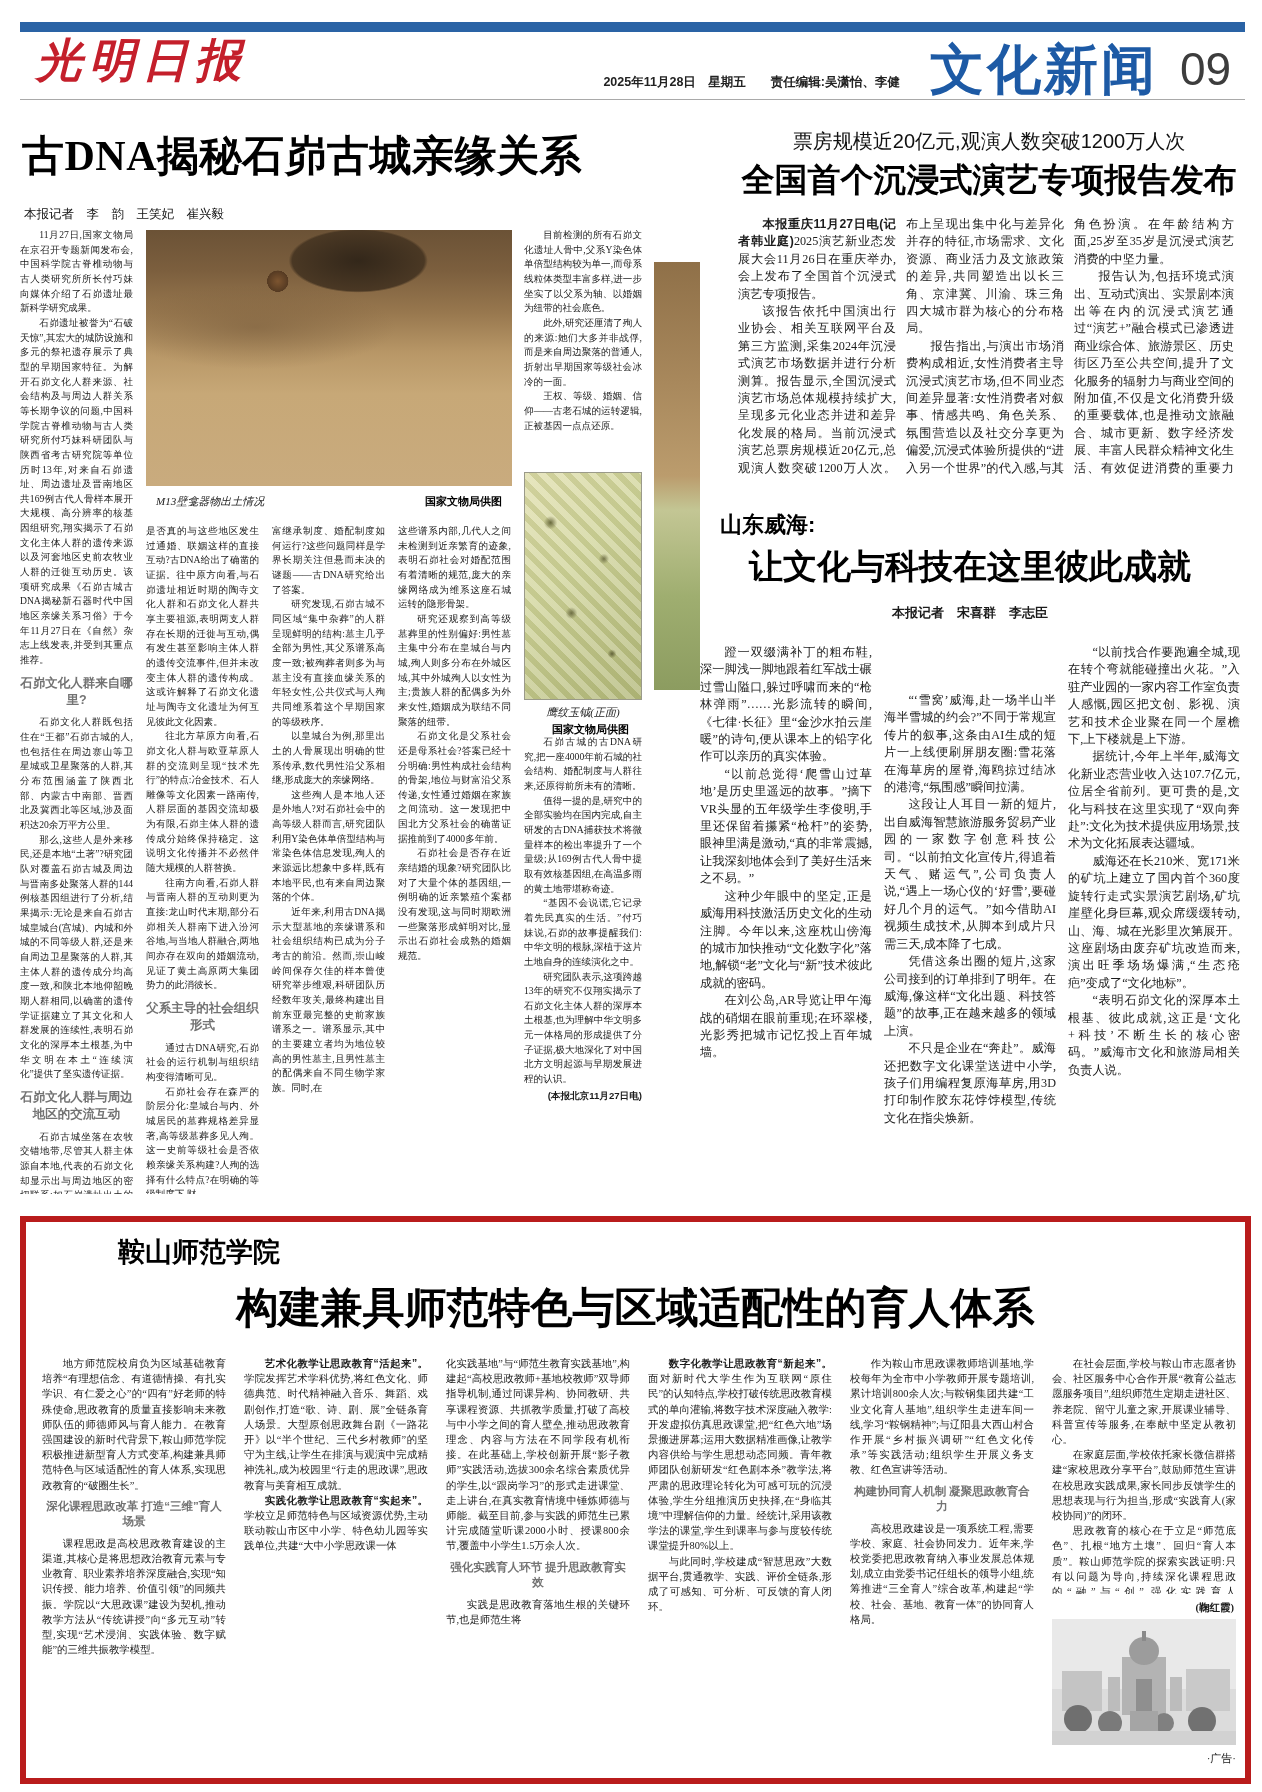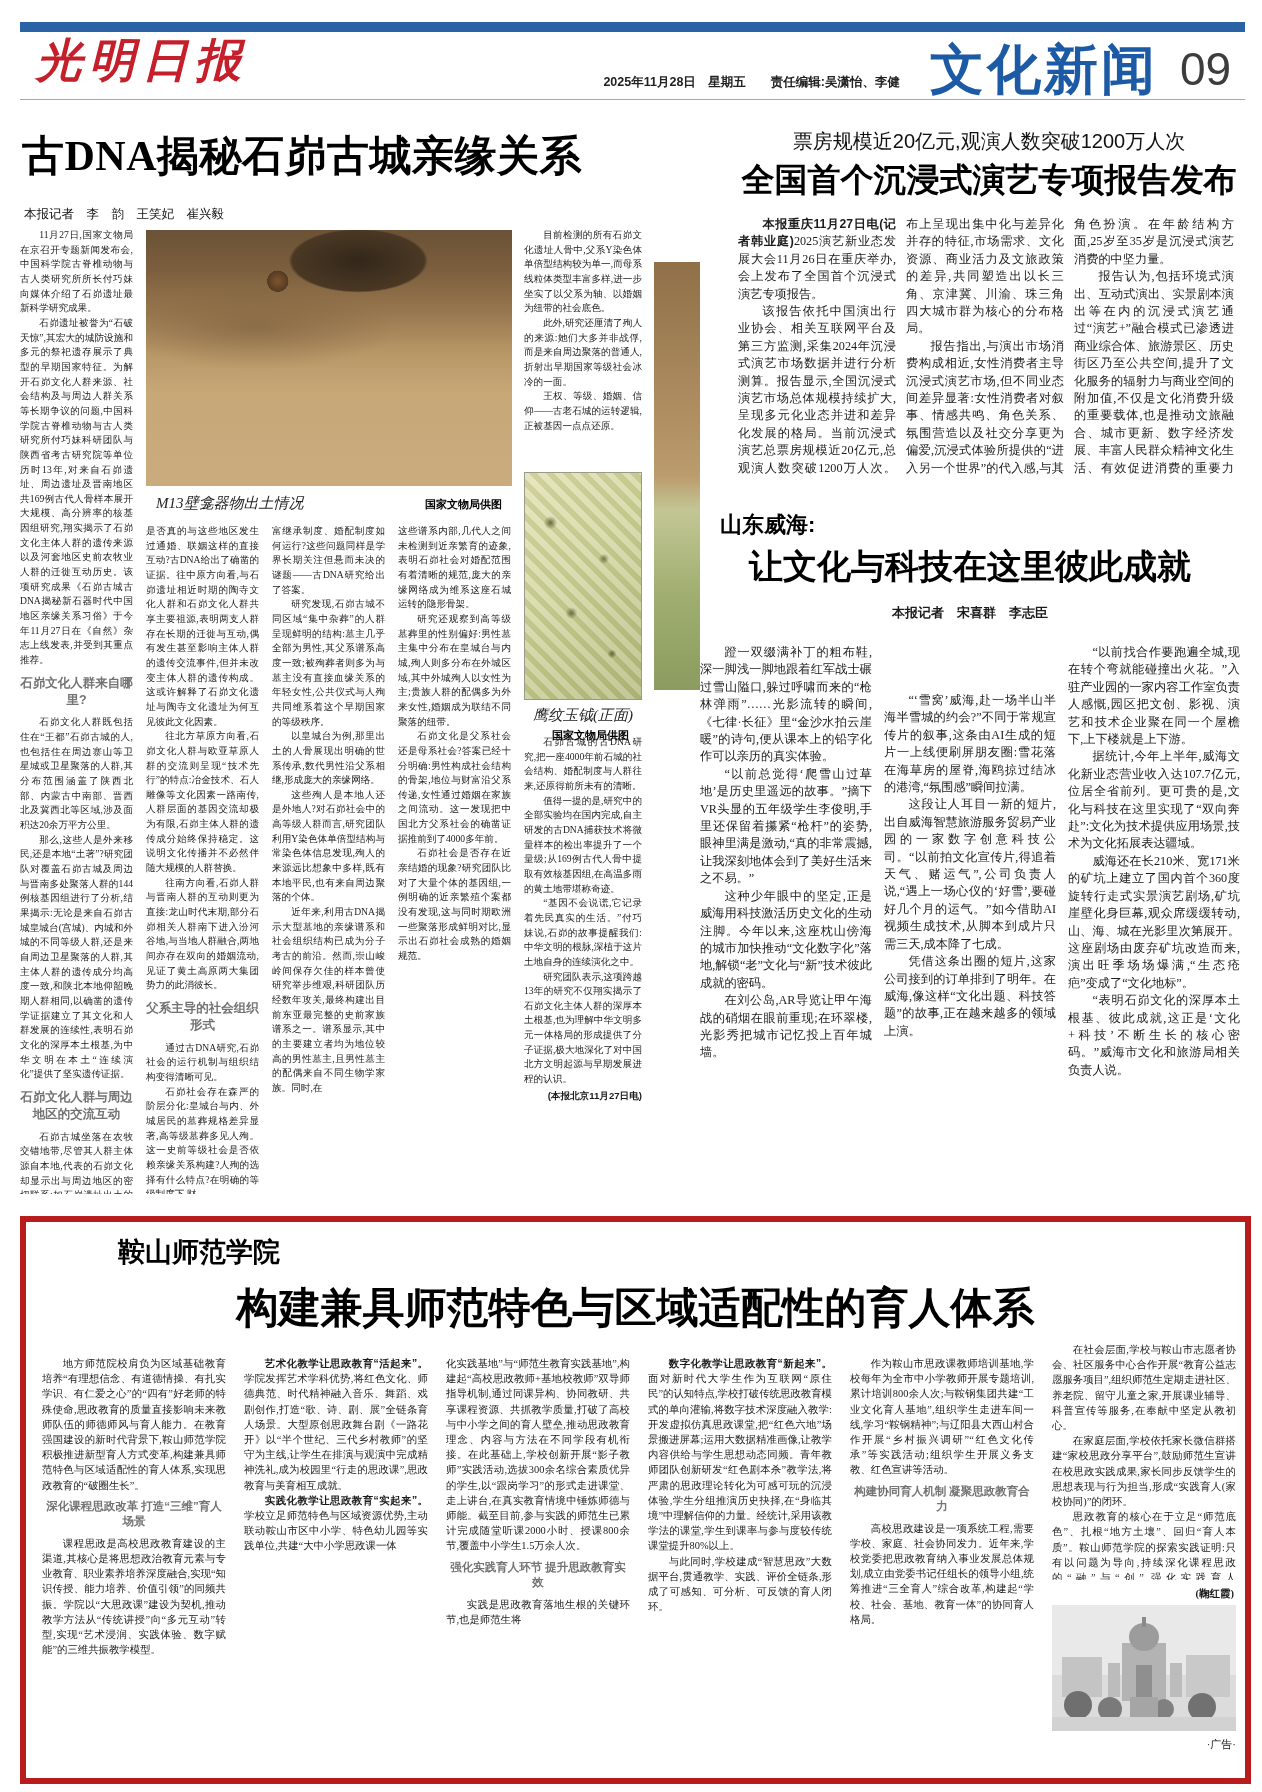--- a/index.html
+++ b/index.html
@@ -37,21 +37,21 @@
      background:
        radial-gradient(ellipse 120px 55px at 58% 12%, #33271a 0%, #4a3824 55%, rgba(74,56,36,0) 58%),
        radial-gradient(circle 16px at 48% 16%, #8a5c35 0%, #5e3f26 70%, rgba(0,0,0,0) 72%),
        radial-gradient(circle 14px at 60% 18%, #9a6c40 0%, #654526 70%, rgba(0,0,0,0) 72%),
        radial-gradient(circle 13px at 71% 15%, #8a5c35 0%, #5e3f26 70%, rgba(0,0,0,0) 72%),
        radial-gradient(circle 15px at 36% 20%, #7d5530 0%, #553a22 70%, rgba(0,0,0,0) 72%),
        radial-gradient(ellipse 200px 60px at 30% 38%, rgba(120,92,60,.55) 0%, rgba(120,92,60,0) 70%),
        linear-gradient(180deg,#6b5236 0%,#7c5f3e 16%,#97774e 32%,#b89767 48%,#c7a877 64%,#c9ab7e 100%);}
   .m13-caption{left:146px;top:492px;width:366px;display:flex;justify-content:space-between;
         align-items:baseline;padding:2px 10px;box-sizing:border-box;}
-  .cap-kai{font-size:15px;font-style:italic;color:#222;}
+  .cap-kai{font-size:11px;font-style:italic;color:#222;}
   .cap-bold{font-size:11px;font-weight:bold;font-family:"Liberation Sans",sans-serif;color:#000;padding-left:15px;}
   .photo-jade{left:524px;top:472px;width:118px;height:228px;border:1px solid #9a9a8a;box-sizing:border-box;
      background:
        radial-gradient(circle 9px at 22% 22%, #6b6b3f 0%, rgba(107,107,63,0) 75%),
        radial-gradient(circle 7px at 68% 38%, #75754a 0%, rgba(117,117,74,0) 75%),
        radial-gradient(circle 8px at 40% 62%, #6e6e44 0%, rgba(110,110,68,0) 75%),
        radial-gradient(circle 6px at 75% 80%, #616138 0%, rgba(97,97,56,0) 75%),
        repeating-linear-gradient(45deg, rgba(255,255,240,.28) 0 6px, rgba(170,176,114,.25) 6px 12px),
        linear-gradient(135deg,#dedcab 0%,#cdd198 40%,#abb173 100%);}
   .jade-caption{left:512px;top:704px;width:142px;text-align:center;line-height:1.5;}
@@ -174,20 +174,21 @@
   <div class="ncol colM" style="left:700px;top:644px;width:172px;height:548px;">
       <p class="para">蹬一双缀满补丁的粗布鞋,深一脚浅一脚地跟着红军战士碾过雪山隘口,躲过呼啸而来的“枪林弹雨”……光影流转的瞬间,《七律·长征》里“金沙水拍云崖暖”的诗句,便从课本上的铅字化作可以亲历的真实体验。</p>
       <p class="para">“以前总觉得‘爬雪山过草地’是历史里遥远的故事。”摘下VR头显的五年级学生李俊明,手里还保留着攥紧“枪杆”的姿势,眼神里满是激动,“真的非常震撼,让我深刻地体会到了美好生活来之不易。”</p>
       <p class="para">这种少年眼中的坚定,正是威海用科技激活历史文化的生动注脚。今年以来,这座枕山傍海的城市加快推动“文化数字化”落地,解锁“老”文化与“新”技术彼此成就的密码。</p>
       <p class="para">在刘公岛,AR导览让甲午海战的硝烟在眼前重现;在环翠楼,光影秀把城市记忆投上百年城墙。</p>
     </div>
   <div class="ncol colM" style="left:884px;top:644px;width:172px;height:548px;margin-top:48px;">
       <p class="para">“‘雪窝’威海,赴一场半山半海半雪城的约会?”不同于常规宣传片的叙事,这条由AI生成的短片一上线便刷屏朋友圈:雪花落在海草房的屋脊,海鸥掠过结冰的港湾,“氛围感”瞬间拉满。</p>
       <p class="para">这段让人耳目一新的短片,出自威海智慧旅游服务贸易产业园的一家数字创意科技公司。“以前拍文化宣传片,得追着天气、赌运气”,公司负责人说,“遇上一场心仪的‘好雪’,要碰好几个月的运气。”如今借助AI视频生成技术,从脚本到成片只需三天,成本降了七成。</p>
       <p class="para">凭借这条出圈的短片,这家公司接到的订单排到了明年。在威海,像这样“文化出题、科技答题”的故事,正在越来越多的领域上演。</p>
+      <p class="para">不只是企业在“奔赴”。威海还把数字文化课堂送进中小学,孩子们用编程复原海草房,用3D打印制作胶东花饽饽模型,传统文化在指尖焕新。</p>
     </div>
   <div class="ncol colM" style="left:1068px;top:644px;width:172px;height:548px;">
       <p class="para">“以前找合作要跑遍全城,现在转个弯就能碰撞出火花。”入驻产业园的一家内容工作室负责人感慨,园区把文创、影视、演艺和技术企业聚在同一个屋檐下,上下楼就是上下游。</p>
       <p class="para">据统计,今年上半年,威海文化新业态营业收入达107.7亿元,位居全省前列。更可贵的是,文化与科技在这里实现了“双向奔赴”:文化为技术提供应用场景,技术为文化拓展表达疆域。</p>
       <p class="para">威海还在长210米、宽171米的矿坑上建立了国内首个360度旋转行走式实景演艺剧场,矿坑崖壁化身巨幕,观众席缓缓转动,山、海、城在光影里次第展开。这座剧场由废弃矿坑改造而来,演出旺季场场爆满,“生态疮疤”变成了“文化地标”。</p>
       <p class="para">“表明石峁文化的深厚本土根基、彼此成就,这正是‘文化+科技’不断生长的核心密码。”威海市文化和旅游局相关负责人说。</p>
     </div>
 
   <div class="abs adbox">
     <div class="ad-org">鞍山师范学院</div>
@@ -210,21 +211,21 @@
     <div class="ncol colB" style="left:622px;top:134px;width:184px;height:408px;">
         <p class="para"><b>数字化教学让思政教育“新起来”。</b>面对新时代大学生作为互联网“原住民”的认知特点,学校打破传统思政教育模式的单向灌输,将数字技术深度融入教学:开发虚拟仿真思政课堂,把“红色六地”场景搬进屏幕;运用大数据精准画像,让教学内容供给与学生思想动态同频。青年教师团队创新研发“红色剧本杀”教学法,将严肃的思政理论转化为可感可玩的沉浸体验,学生分组推演历史抉择,在“身临其境”中理解信仰的力量。经统计,采用该教学法的课堂,学生到课率与参与度较传统课堂提升80%以上。</p>
         <p class="para">与此同时,学校建成“智慧思政”大数据平台,贯通教学、实践、评价全链条,形成了可感知、可分析、可反馈的育人闭环。</p>
       </div>
     <div class="ncol colB" style="left:824px;top:134px;width:184px;height:408px;">
         <p class="para">作为鞍山市思政课教师培训基地,学校每年为全市中小学教师开展专题培训,累计培训800余人次;与鞍钢集团共建“工业文化育人基地”,组织学生走进车间一线,学习“鞍钢精神”;与辽阳县大西山村合作开展“乡村振兴调研”“红色文化传承”等实践活动;组织学生开展义务支教、红色宣讲等活动。</p>
         <div class="col-subhead">构建协同育人机制 凝聚思政教育合力</div>
         <p class="para">高校思政建设是一项系统工程,需要学校、家庭、社会协同发力。近年来,学校党委把思政教育纳入事业发展总体规划,成立由党委书记任组长的领导小组,统筹推进“三全育人”综合改革,构建起“学校、社会、基地、教育一体”的协同育人格局。</p>
       </div>
 
-    <div class="abs colB" style="left:1026px;top:120px;width:184px;height:408px;">
+    <div class="abs colB" style="left:1026px;top:134px;width:184px;height:408px;">
       <div class="ncol colB" style="position:static;width:184px;height:238px;overflow:hidden;">
           <p class="para">在社会层面,学校与鞍山市志愿者协会、社区服务中心合作开展“教育公益志愿服务项目”,组织师范生定期走进社区、养老院、留守儿童之家,开展课业辅导、科普宣传等服务,在奉献中坚定从教初心。</p>
           <p class="para">在家庭层面,学校依托家长微信群搭建“家校思政分享平台”,鼓励师范生宣讲在校思政实践成果,家长同步反馈学生的思想表现与行为担当,形成“实践育人(家校协同)”的闭环。</p>
           <p class="para">思政教育的核心在于立足“师范底色”、扎根“地方土壤”、回归“育人本质”。鞍山师范学院的探索实践证明:只有以问题为导向,持续深化课程思政的“融”与“创”,强化实践育人的“实”与“效”,优化协同育人的“联”与“合”,并同步推进思政队伍专业化建设、校园文化浸润式营造,才能构建起多维度、立体化、可持续的思政教育体系。</p>
         </div>
       <div class="ad-credit">(鞠红霞)</div>
       <svg class="campus-photo" viewBox="0 0 184 126" xmlns="http://www.w3.org/2000/svg">
         <rect x="0" y="0" width="184" height="126" fill="#dcdcdc"></rect>
         <rect x="0" y="0" width="184" height="70" fill="#e9e9e9"></rect>
         <rect x="10" y="52" width="40" height="40" fill="#c4c4c4"></rect>

